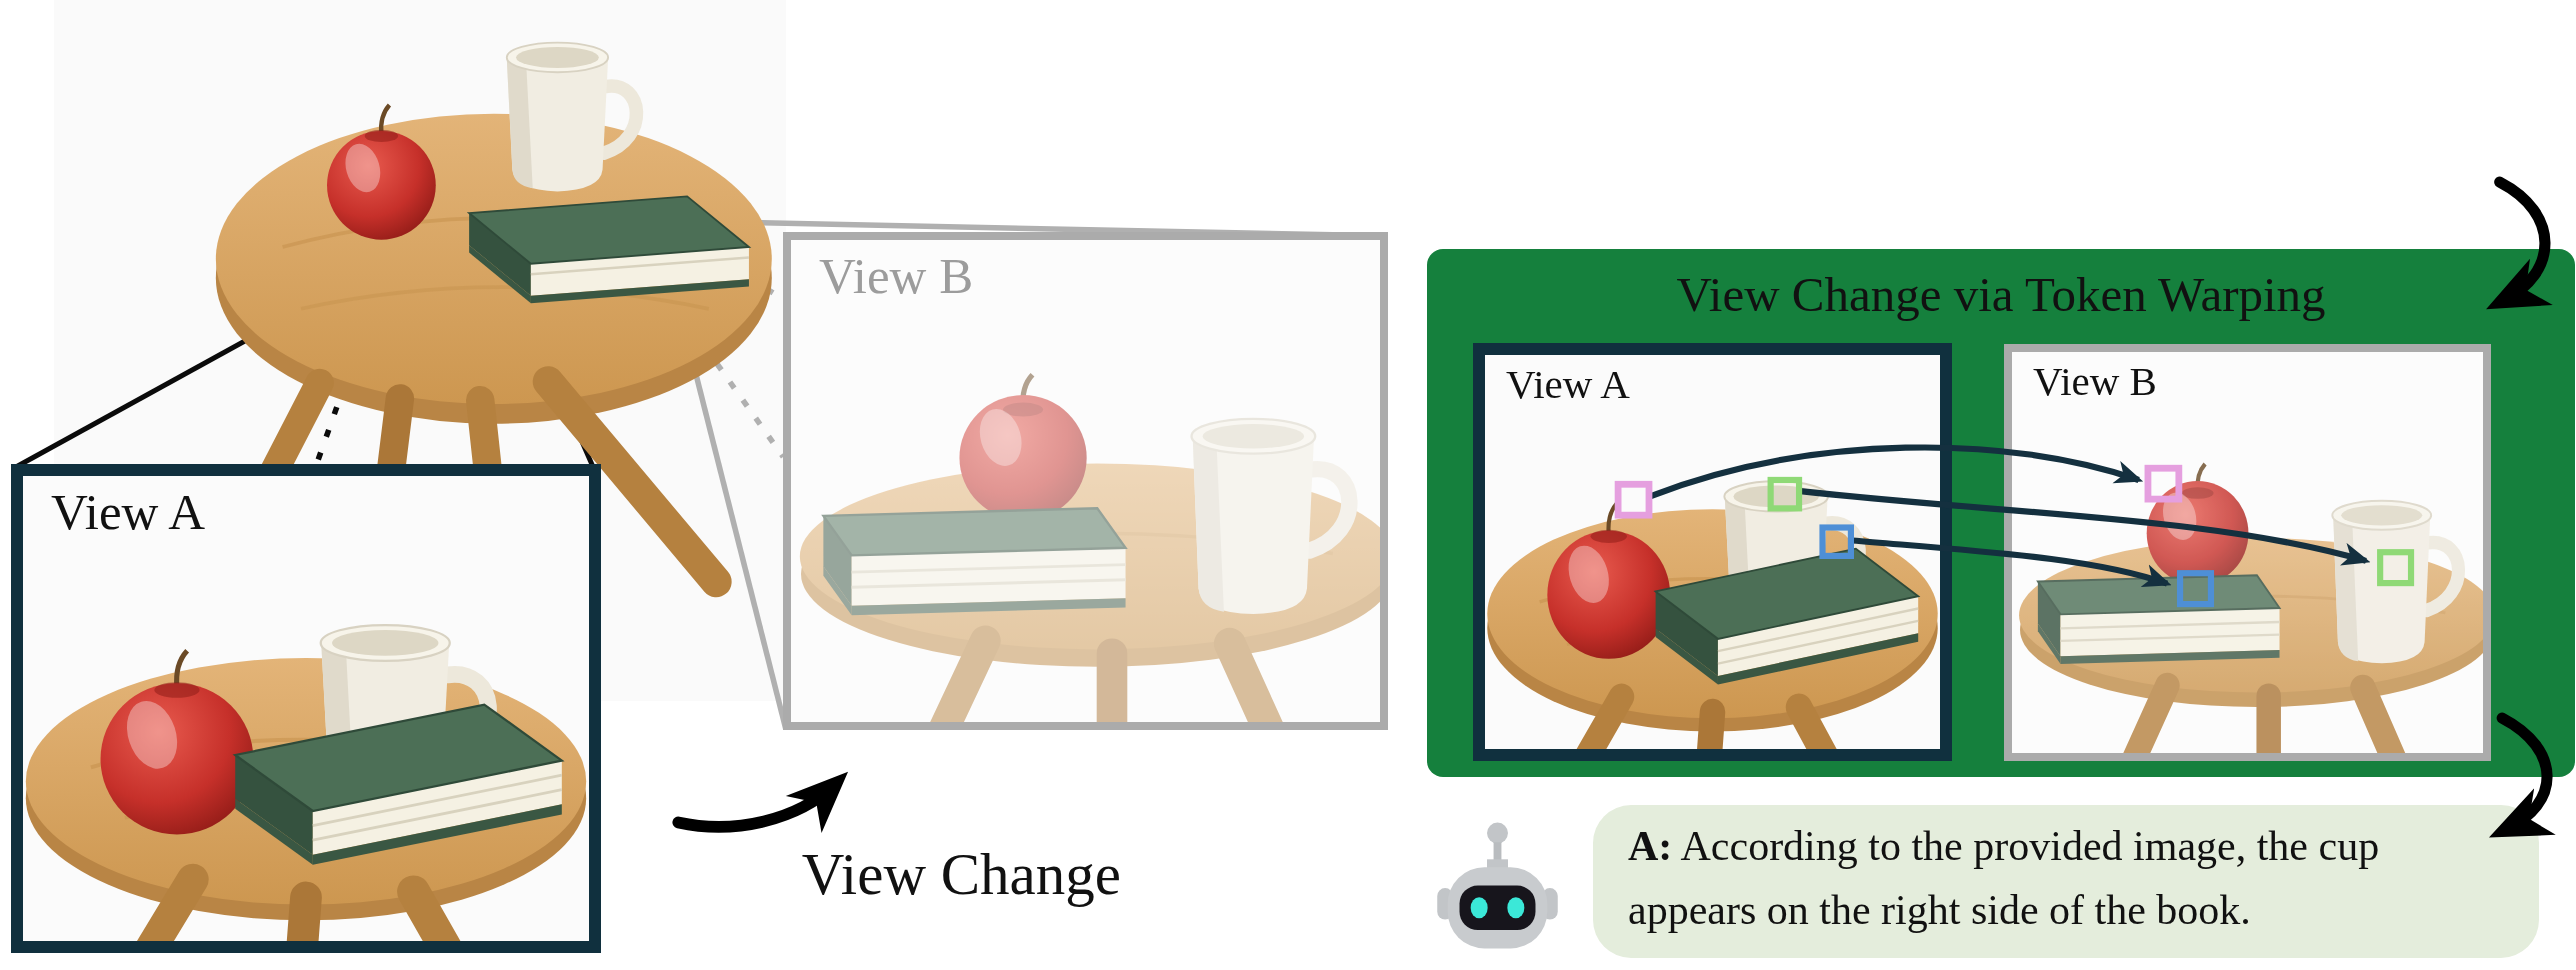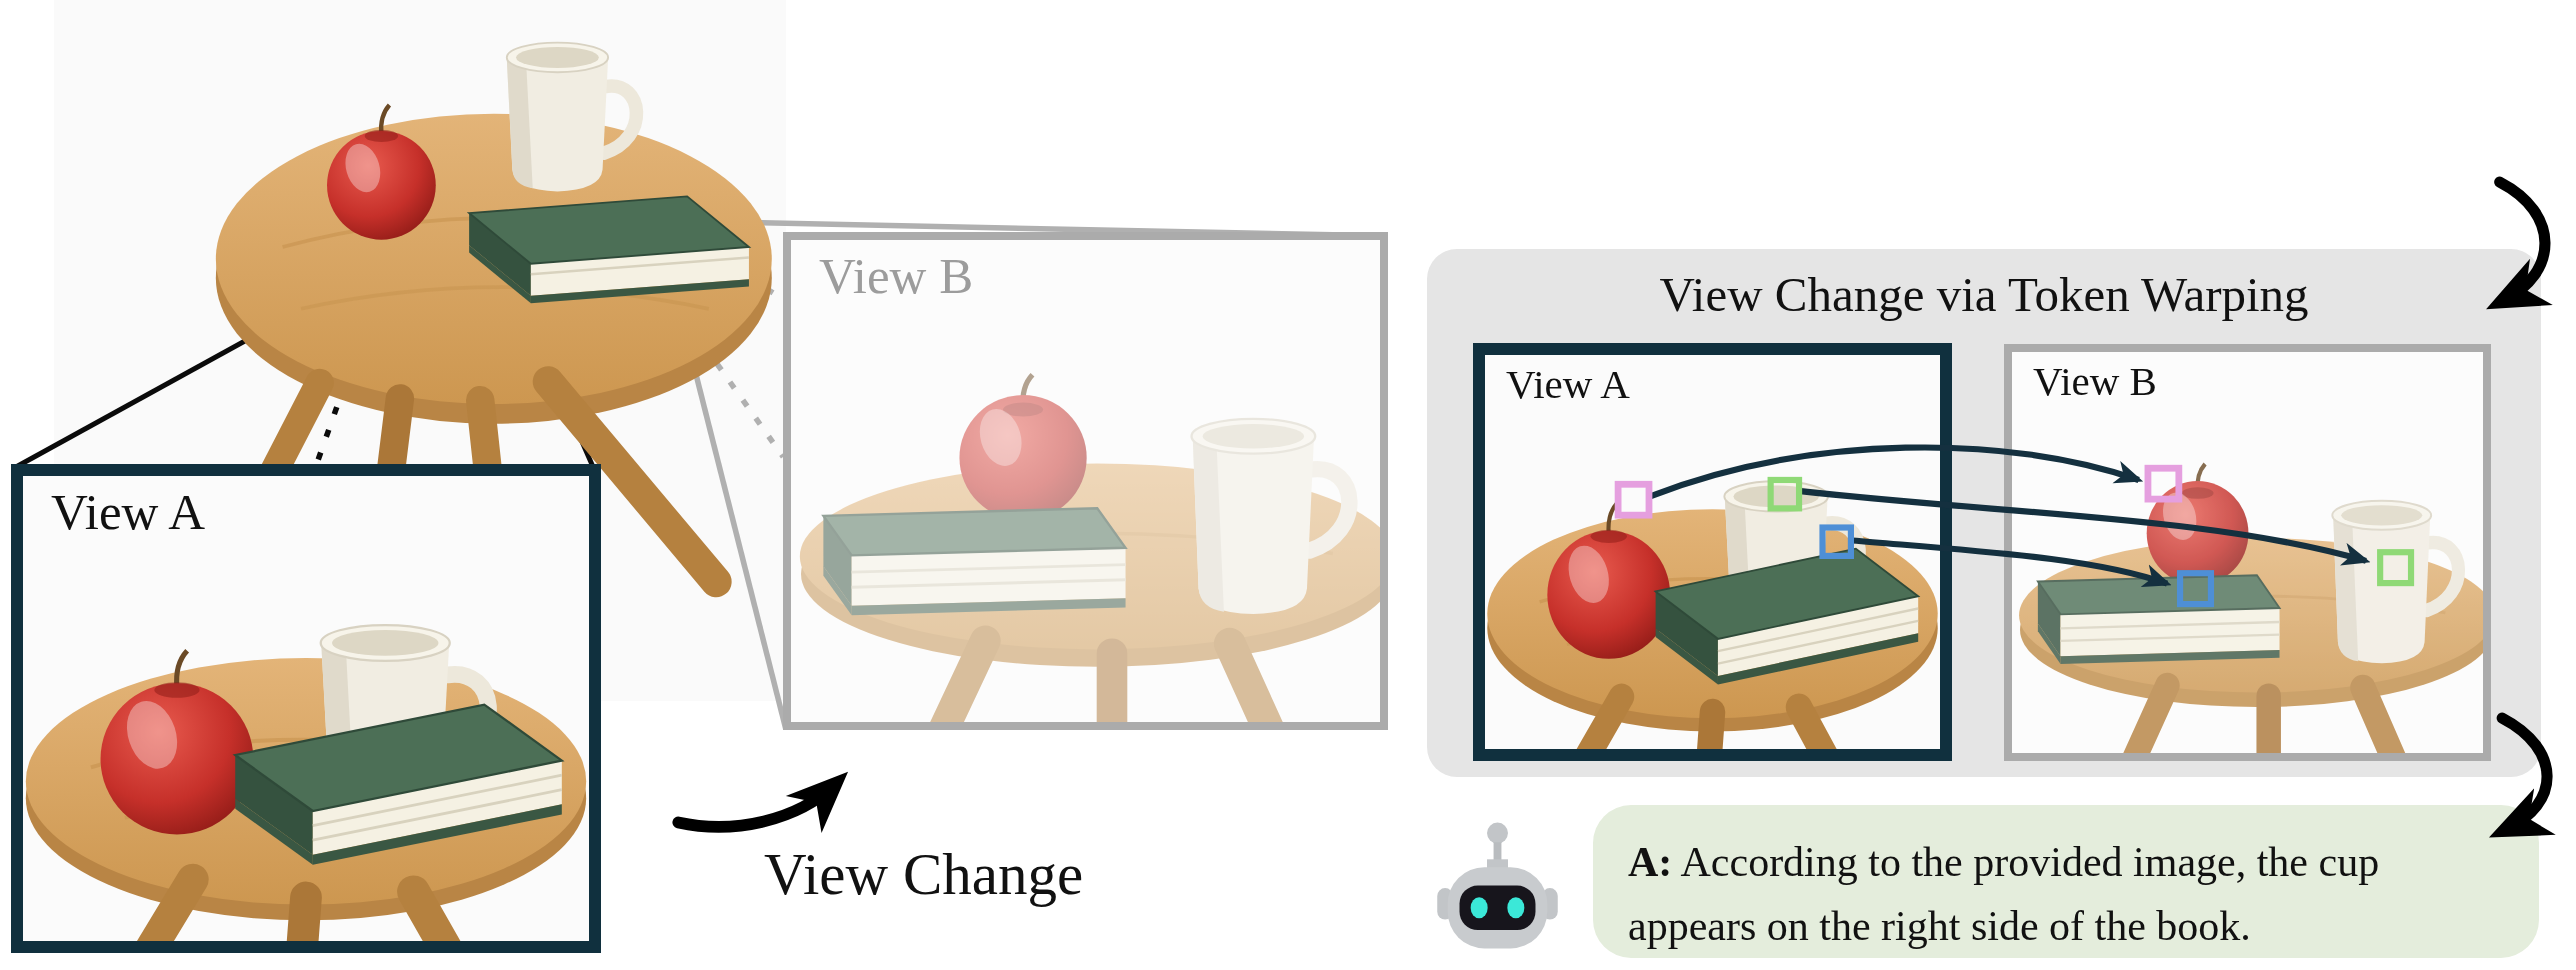--- a/index.html
+++ b/index.html
@@ -13,38 +13,38 @@
   
   #viewB-large{left:783px;top:232px;width:605px;height:498px;box-sizing:border-box;
                border:8.6px solid #ababab;background:#fcfcfc;z-index:2;}
   #viewB-large .scene{position:absolute;left:0;top:0;width:100%;height:100%;}
   #viewA-large{left:11px;top:464px;width:590px;height:489px;box-sizing:border-box;
                border:12.4px solid #10303e;background:#fbfbfb;z-index:3;}
   #viewA-large .scene{position:absolute;left:0;top:0;width:100%;height:100%;}
   .big-label{position:absolute;left:28px;top:7.4px;font-size:51px;line-height:59px;z-index:4;}
   .big-label.gray{color:#9c9c9c;}
   
-  #view-change-label{left:726px;top:840px;width:395px;font-size:59px;z-index:2;text-align:center;}
+  #view-change-label{left:726px;top:840px;width:395px;font-size:59px;z-index:2;text-align:right;}
   
   #q-box{left:1439px;top:13.6px;width:1095px;height:217px;background:#fae8c2;border-radius:52px;
          box-sizing:border-box;padding:26px 36px 0 40px;font-size:42px;line-height:60px;z-index:2;}
   
-  #panel{left:1427px;top:249px;width:1114px;height:528px;background:#e5e5e5;border-radius:30px;z-index:2;}
+  #panel{left:1427px;top:249px;width:1114px;height:528px;background:#15803d;border-radius:16px;z-index:2;padding-left:34px;}
   #panel-title{position:absolute;left:0;top:17.3px;width:100%;text-align:center;font-size:49px;}
   #thumbA{position:absolute;left:46px;top:94px;width:479px;height:418px;box-sizing:border-box;
           border:12.4px solid #10303e;background:#fbfbfb;}
   #thumbB{position:absolute;left:577px;top:95px;width:487px;height:417px;box-sizing:border-box;
           border:8.6px solid #ababab;background:#fcfcfc;}
   .thumb-label{position:absolute;left:21px;top:5px;font-size:41px;z-index:3;}
   .thumb-scene{position:absolute;left:0;top:0;width:100%;height:100%;}
   #panel-overlay{position:absolute;left:0;top:0;width:1114px;height:528px;z-index:5;pointer-events:none;}
   
   #robot{left:1432px;top:815px;width:131px;height:141px;z-index:2;}
   #a-box{left:1593px;top:805px;width:946px;height:153px;background:#e4eddc;border-radius:38px;
-         box-sizing:border-box;padding:25px 32px 0 35px;font-size:42px;line-height:64px;z-index:2;}
+         box-sizing:border-box;padding:9px 32px 0 35px;font-size:42px;line-height:64px;z-index:2;}
   #toplay{left:0;top:0;width:2576px;height:970px;z-index:6;pointer-events:none;}
   b{font-weight:bold;}
 </style>
 </head>
 <body>
 
 <svg aria-hidden="true" style="position:absolute;width:0;height:0">
 <defs>
   <linearGradient id="wood" x1="0" y1="0" x2="0" y2="1">
     <stop offset="0" stop-color="#e3b478"></stop>

